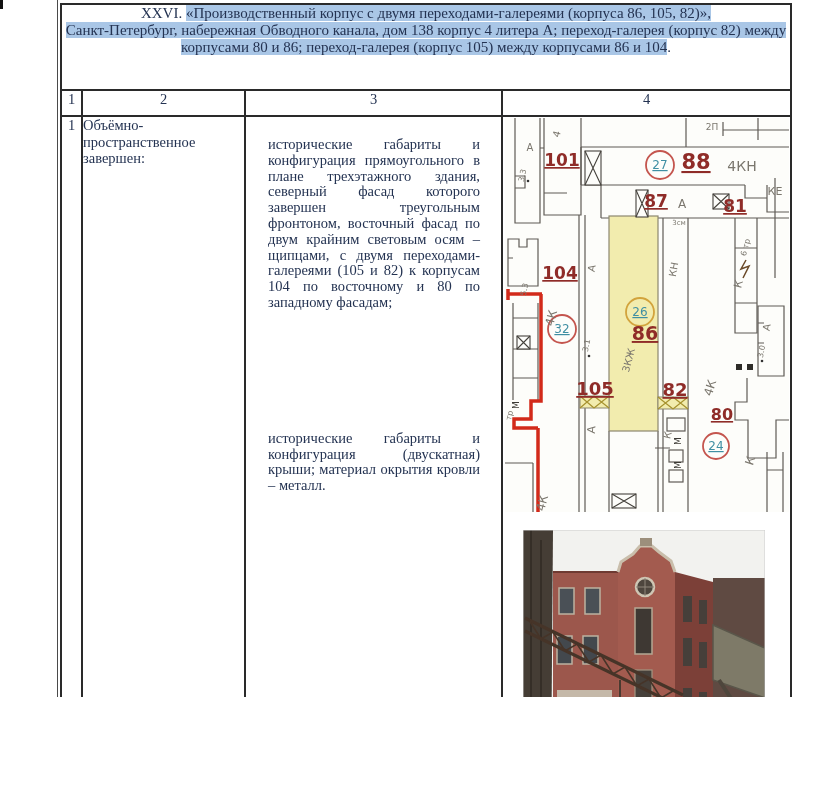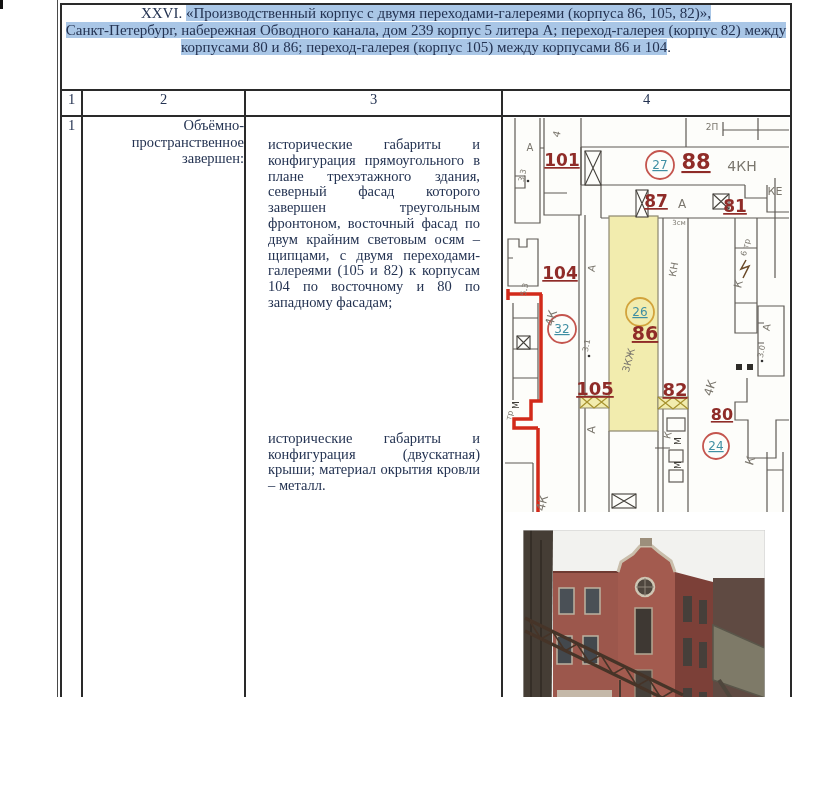--- a/index.html
+++ b/index.html
@@ -6,21 +6,21 @@
   #page{position:relative;width:824px;height:697px;background:#fff;overflow:hidden;
         font-family:"Liberation Serif",serif;color:var(--text-color,#243352);padding-left:15px;}
   #corner-mark{position:absolute;left:0;top:0;width:3px;height:9px;background:#111;}
   #page-rule{position:absolute;left:57px;top:0;width:1px;height:797px;background:#4a4a4a;}
   table.doc{position:absolute;left:60px;top:3px;width:730px;border-collapse:collapse;table-layout:fixed;}
   table.doc td{border:2px solid var(--border-color,#2a2a2a);vertical-align:top;padding:0;overflow:hidden;}
   td.hdr{height:84px;text-align:center;font-size:15px;line-height:17px;padding-top:19px;}
   .hl{background:var(--hl-color,#a9c6e6);}
   td.colnum{height:24px;text-align:center;font-size:14.5px;vertical-align:middle;padding:0;}
   td.cell-num{text-align:center;font-size:14.5px;padding-top:4px;}
-  td.cell-criterion{text-align:right;font-size:14.5px;line-height:16.5px;padding-top:5px;}
+  td.cell-criterion{text-align:left;font-size:14.5px;line-height:16.5px;padding-top:5px;}
   td.cell-desc{font-size:14.5px;line-height:15.8px;}
   td.cell-desc p{margin:16px;padding:4px 5px 0 6px;text-align:justify;}
   td.cell-desc p.second{margin-top:116px;}
   td.cell-media{padding:0;}
   svg.siteplan{display:block;margin:1px 0 0 2px;background:#fdfdfa;}
   svg.photo{display:block;margin:18px 0 0 20px;}
   svg text{font-family:"DejaVu Sans",sans-serif;}
   .bldg{stroke:#5f5b55;stroke-width:1.2;fill:none;}
   .bowtie{stroke:#45423c;stroke-width:1.1;fill:#fdfdfa;}
   .bowtie-x{stroke:#45423c;stroke-width:1.1;fill:none;}
@@ -38,21 +38,21 @@
         <col style="width:21px">
         <col style="width:163px">
         <col style="width:257px">
         <col style="width:289px">
       </colgroup>
 
     <tbody>
         <tr>
       <td class="hdr" colspan="4">
         <div><span>XXVI.</span>&nbsp;<span class="hl">«Производственный корпус с двумя переходами-галереями (корпуса 86, 105, 82)»,</span></div>
-        <div><span class="hl">Санкт-Петербург, набережная Обводного канала, дом 239 корпус 5 литера А; переход-галерея (корпус 82) между</span></div>
+        <div><span class="hl">Санкт-Петербург, набережная Обводного канала, дом 138 корпус 4 литера А; переход-галерея (корпус 82) между</span></div>
         <div><span class="hl">корпусами 80 и 86; переход-галерея (корпус 105) между корпусами 86 и 104</span><span>.</span></div>
       </td>
     </tr>
 
     <tr>
       <td class="colnum">1</td>
       <td class="colnum">2</td>
       <td class="colnum">3</td>
       <td class="colnum">4</td>
     </tr>

